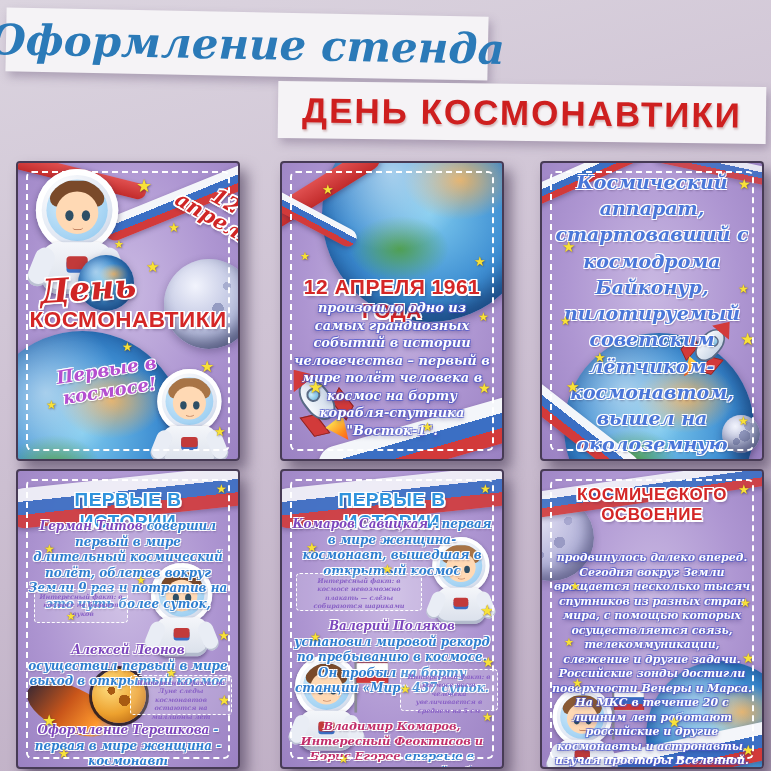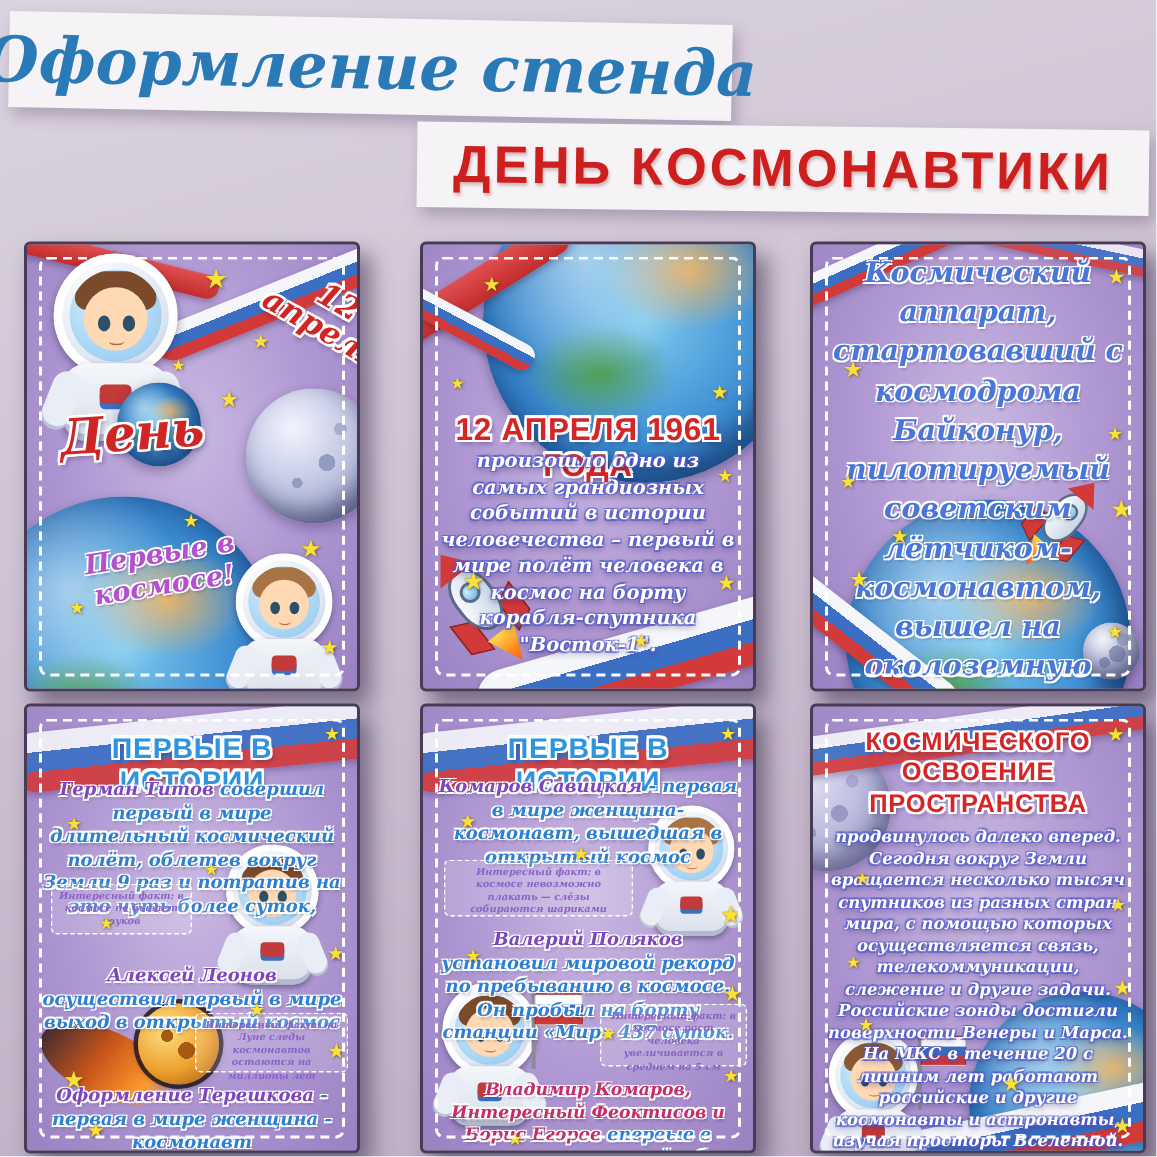--- a/index.html
+++ b/index.html
@@ -122,20 +122,21 @@
         <i class="arm al"></i>
         <i class="arm ar"></i>
         <i class="chest"></i>
     </div>
     <div class="planet earth" style="left:60px;top:92px;width:56px;height:56px;z-index:6;"></div>
     <div class="tb scr scr-red ow" style="right:-58px;top:26px;left:auto;width:150px;transform:rotate(30deg);font-size:21px;line-height:1;z-index:6;">
       <div>12</div>
       <div>апреля</div>
     </div>
     <div class="tb scr scr-red ow" style="left:6px;right:86px;top:106px;font-size:33px;transform:rotate(-4deg);">День</div>
+    <div class="tb h-red ow" style="top:144px;font-size:22.5px;">КОСМОНАВТИКИ</div>
     <div class="tb scr scr-violet ow1" style="left:4px;right:44px;top:196px;font-size:18px;transform:rotate(-9deg);">Первые в космосе!</div>
     <div class="astro" style="left:130px;top:206px;transform:scale(.92);transform-origin:top left;">
       <i class="helmet"></i>
         <i class="visor">
           <i class="hair" style="background:#a87446;"></i>
           <i class="face"></i>
           <i class="eye l"></i>
           <i class="eye r"></i>
           <i class="mouth"></i>
         </i>
@@ -311,21 +312,20 @@
     <span class="star" style="left:56px;top:282px;font-size:12px;">★</span>
     <div class="dashed"></div>
   </section>
 
   <section class="card" style="left:540px;top:469px;">
     <div class="planet moon" style="left:-34px;top:24px;width:86px;height:86px;opacity:.8;"></div>
     <div class="ribbon tri" style="left:-16px;top:4px;width:260px;height:26px;transform:rotate(-8deg);opacity:.9;"></div>
     <div class="tb h-red ow" style="top:14px;font-size:17px;line-height:1.2;">
       <div>КОСМИЧЕСКОГО</div>
       <div>ОСВОЕНИЕ</div>
-      <div>ПРОСТРАНСТВА</div>
     </div>
     <div class="tb scr scr-white ob" style="top:80px;font-size:11px;line-height:1.32;">продвинулось далеко вперед. Сегодня вокруг Земли вращается несколько тысяч спутников из разных стран мира, с помощью которых осуществляется связь, телекоммуникации, слежение и другие задачи. Российские зонды достигли поверхности Венеры и Марса. На МКС в течение 20 с лишним лет работают российские и другие космонавты и астронавты, изучая просторы Вселенной.</div>
     <div class="planet earth" style="right:-34px;bottom:-44px;width:150px;height:150px;"></div>
     <div class="ribbon tri" style="left:16px;bottom:-8px;width:270px;height:38px;transform:rotate(-12deg);"></div>
     <div class="astro" style="left:2px;top:216px;transform:scale(.85);transform-origin:top left;">
       <i class="helmet"></i>
         <i class="visor">
           <i class="hair" style="background:#8a5a34;"></i>
           <i class="face"></i>
           <i class="eye l"></i>

